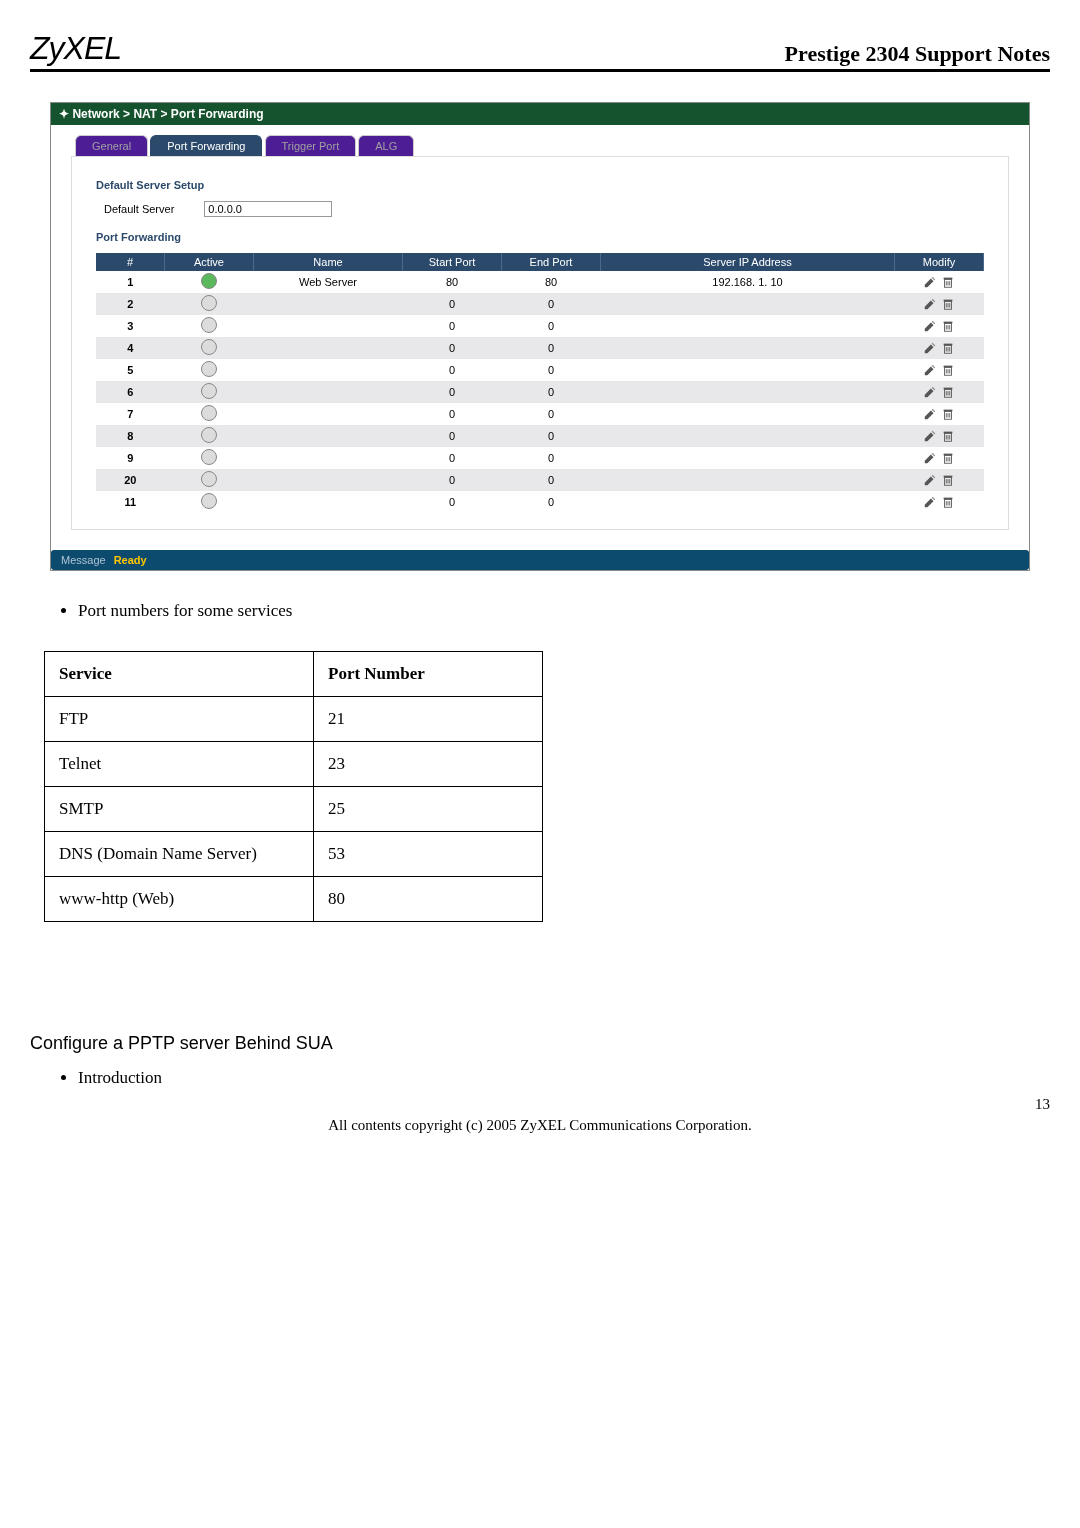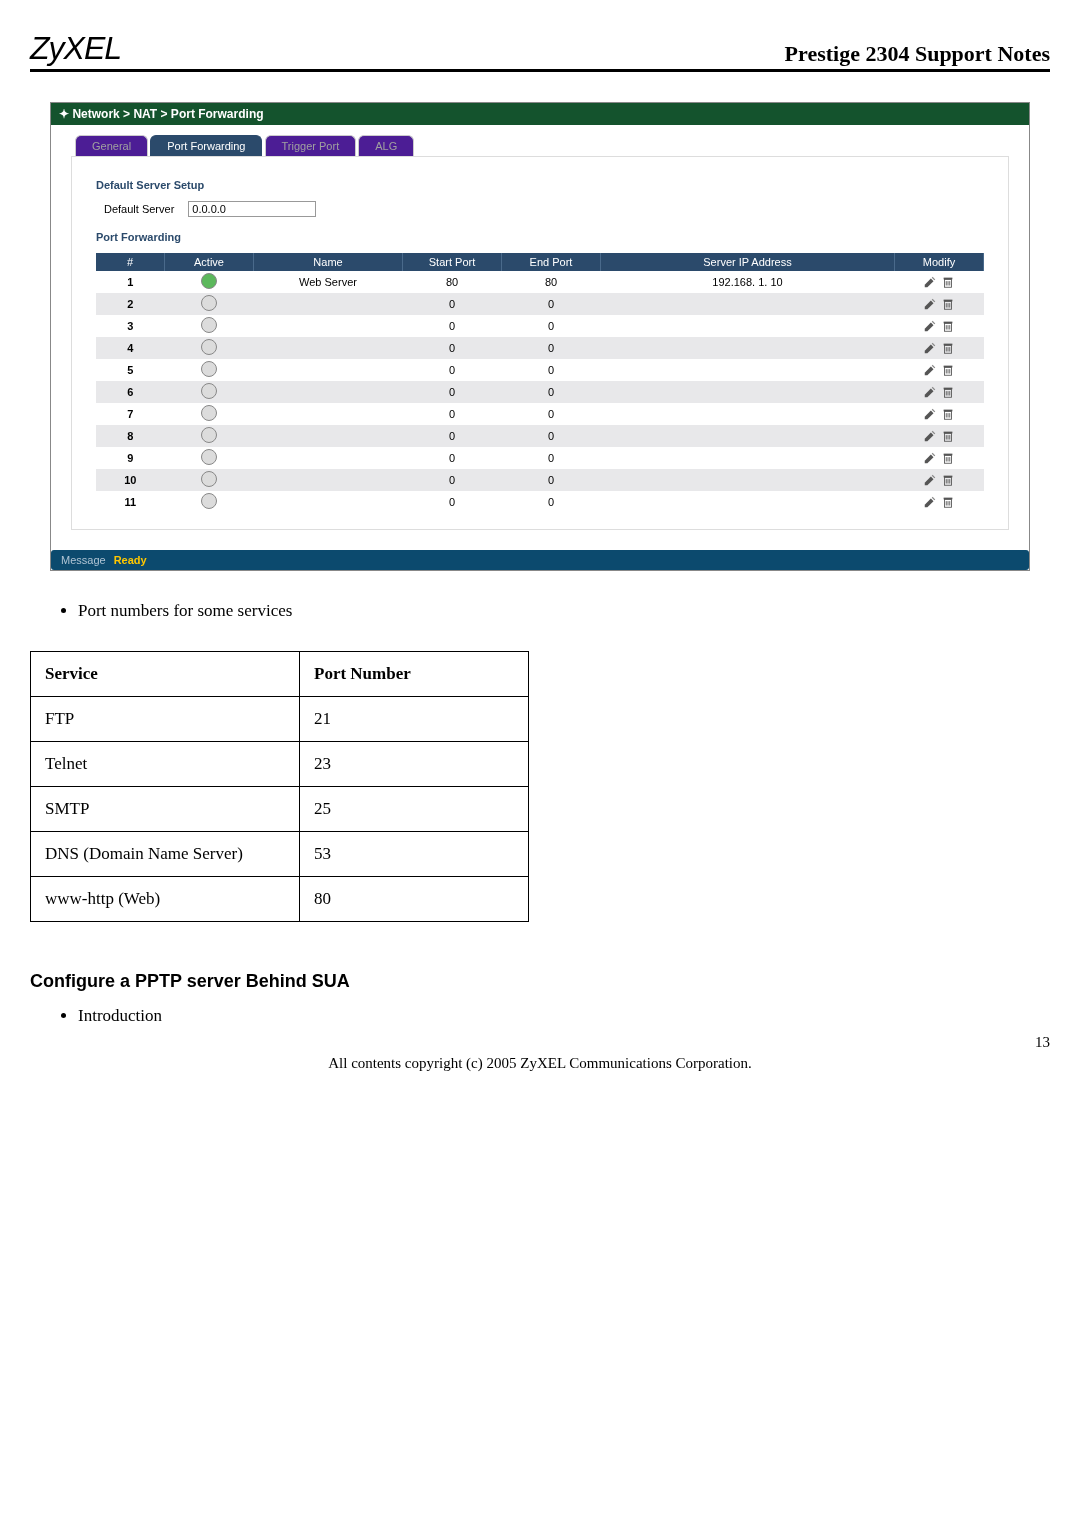--- a/index.html
+++ b/index.html
@@ -74,21 +74,21 @@
   }
   .section-hdr {
     color: #2b4a6b;
     font-weight: bold;
     font-size: 11px;
     margin: 14px 0 10px 0;
   }
   .default-row {
     display: flex;
     align-items: center;
-    gap: 14px;
+    gap: 30px;
     padding-left: 8px;
   }
   .default-label { font-size: 11px; }
   .default-input {
     font-family: Verdana, sans-serif;
     font-size: 11px;
     width: 120px;
     padding: 1px 3px;
     border: 1px solid #999;
   }
@@ -134,38 +134,38 @@
     gap: 8px;
   }
   .msg-label { color: #b0c4d4; }
   .msg-val { color: #ffc700; font-weight: bold; }
 
   .body-text ul { margin: 8px 0 8px 30px; padding: 0 0 0 18px; }
   .body-text li { font-size: 17px; margin: 6px 0; }
 
   .services-table {
     border-collapse: collapse;
-    margin: 30px 0 30px 0;
+    margin: 30px 0 30px 14px;
     font-family: "Times New Roman", serif;
     font-size: 17px;
   }
   .services-table th, .services-table td {
     border: 1px solid #000;
     padding: 12px 14px;
     text-align: left;
   }
   .services-table th { font-weight: bold; }
   .services-table th:first-child, .services-table td:first-child { width: 240px; }
   .services-table th:last-child, .services-table td:last-child { width: 200px; }
 
   .section-heading {
     font-family: Arial, sans-serif;
-    font-weight: bold;
+    font-weight: normal;
     font-size: 18px;
-    margin-top: 49px;
+    margin-top: 111px;
     margin-bottom: 14px;
   }
 
   .page-num {
     text-align: right;
     font-size: 15px;
     margin-top: 6px;
   }
   .footer {
     text-align: center;
@@ -373,21 +373,21 @@
                     <path d="M10 3l1-1 3 3-1 1z" fill="#888"></path>
                   </svg></span> <span><svg width="14" height="14" viewBox="0 0 16 16">
                     <rect x="4" y="5" width="8" height="9" fill="none" stroke="#555"></rect>
                     <line x1="6" y1="7" x2="6" y2="12" stroke="#555"></line>
                     <line x1="8" y1="7" x2="8" y2="12" stroke="#555"></line>
                     <line x1="10" y1="7" x2="10" y2="12" stroke="#555"></line>
                     <rect x="3" y="3" width="10" height="2" fill="#555"></rect>
                   </svg></span></td>
             </tr>
             <tr class="even">
-              <td class="num-col">10</td>
+              <td class="num-col">20</td>
               <td><span class="bulb"></span></td>
               <td></td>
               <td>0</td>
               <td>0</td>
               <td></td>
               <td class="modify-cell"><span><svg width="14" height="14" viewBox="0 0 16 16">
                     <path d="M2 11l7-7 3 3-7 7H2v-3z" fill="#555"></path>
                     <path d="M10 3l1-1 3 3-1 1z" fill="#888"></path>
                   </svg></span> <span><svg width="14" height="14" viewBox="0 0 16 16">
                     <rect x="4" y="5" width="8" height="9" fill="none" stroke="#555"></rect>

